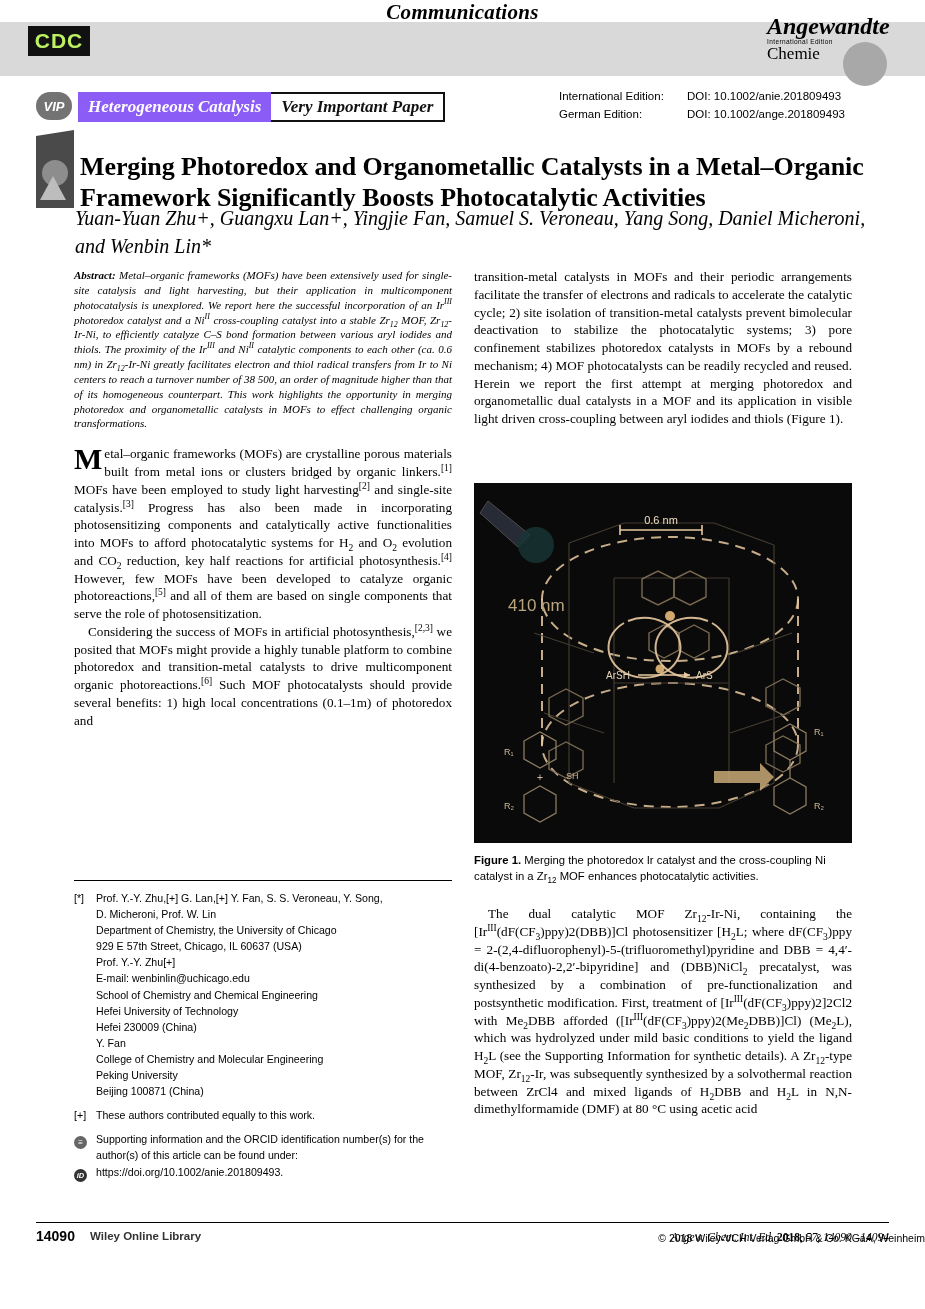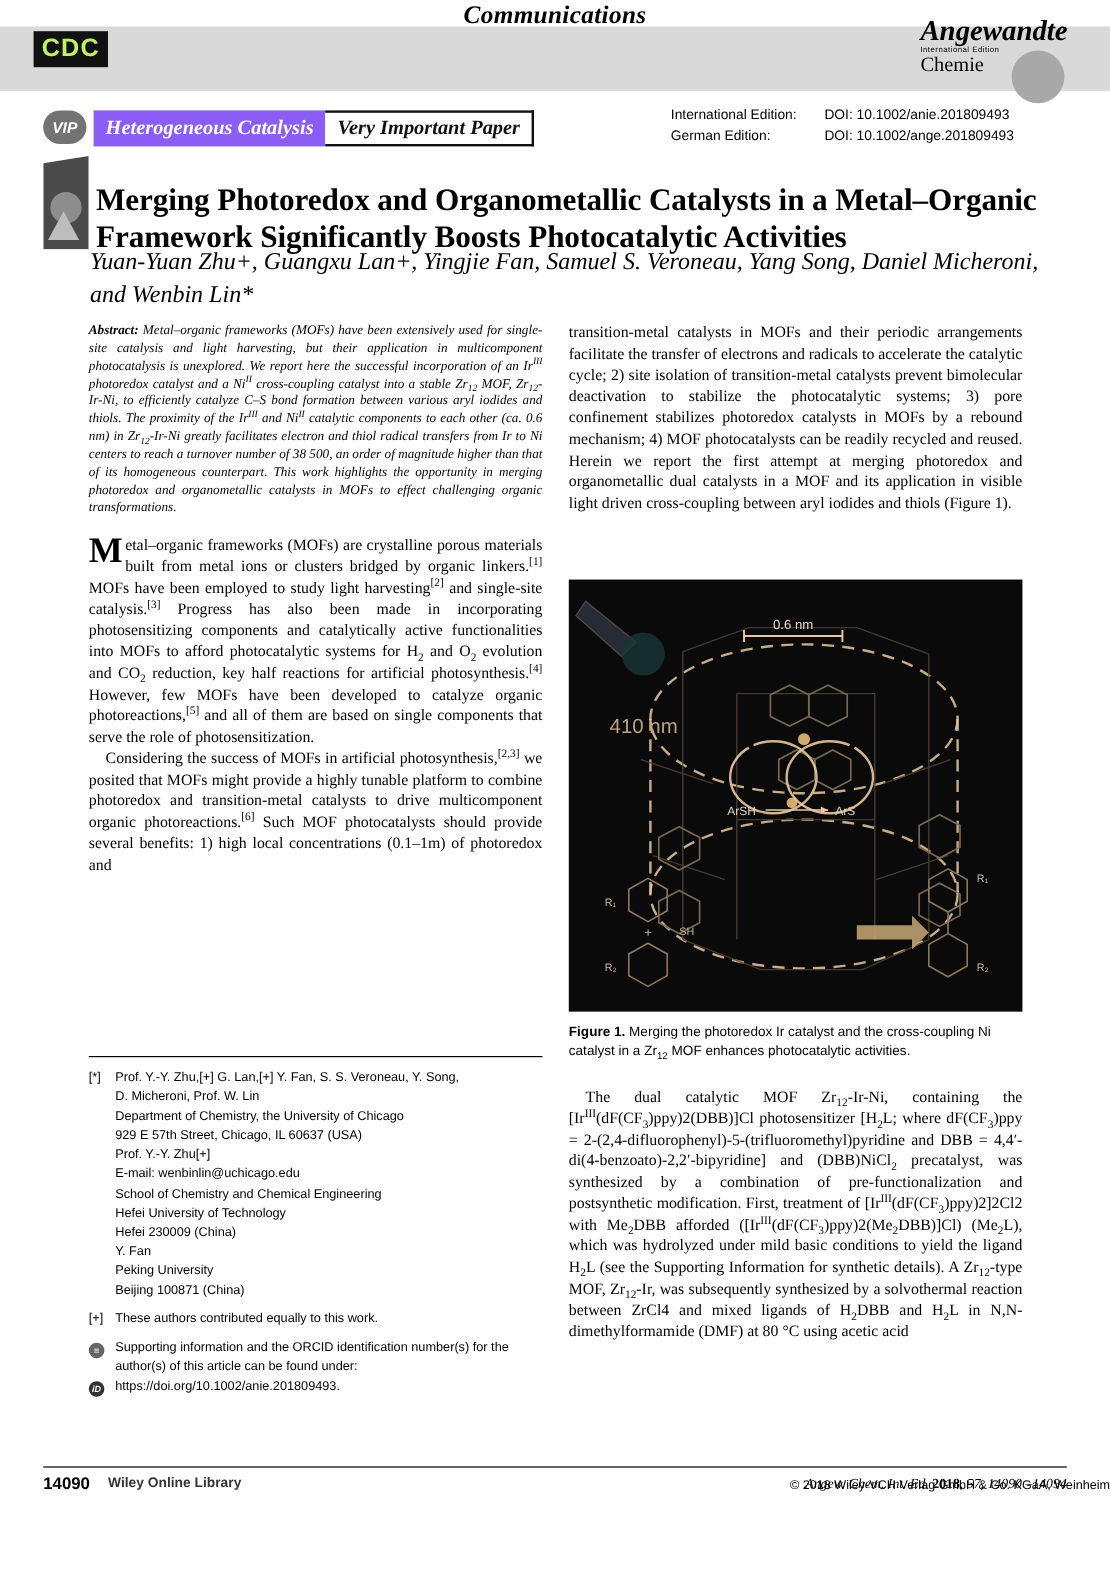--- a/index.html
+++ b/index.html
@@ -496,20 +496,21 @@
         <div>Prof. Y.-Y. Zhu,[+] G. Lan,[+] Y. Fan, S. S. Veroneau, Y. Song,</div>
         <div>D. Micheroni, Prof. W. Lin</div>
         <div>Department of Chemistry, the University of Chicago</div>
         <div>929 E 57th Street, Chicago, IL 60637 (USA)</div>
         <div>Prof. Y.-Y. Zhu[+]</div>
         <div>E-mail: wenbinlin@uchicago.edu</div>
         <div>School of Chemistry and Chemical Engineering</div>
         <div>Hefei University of Technology</div>
         <div>Hefei 230009 (China)</div>
         <div>Y. Fan</div>
+        <div>College of Chemistry and Molecular Engineering</div>
         <div>Peking University</div>
         <div>Beijing 100871 (China)</div>
       </div>
     </div>
     <div class="fn-gap"></div>
     <div class="fn-row">
       <div class="fn-mark">[+]</div>
       <div class="fn-text">These authors contributed equally to this work.</div>
     </div>
     <div class="fn-gap"></div>

